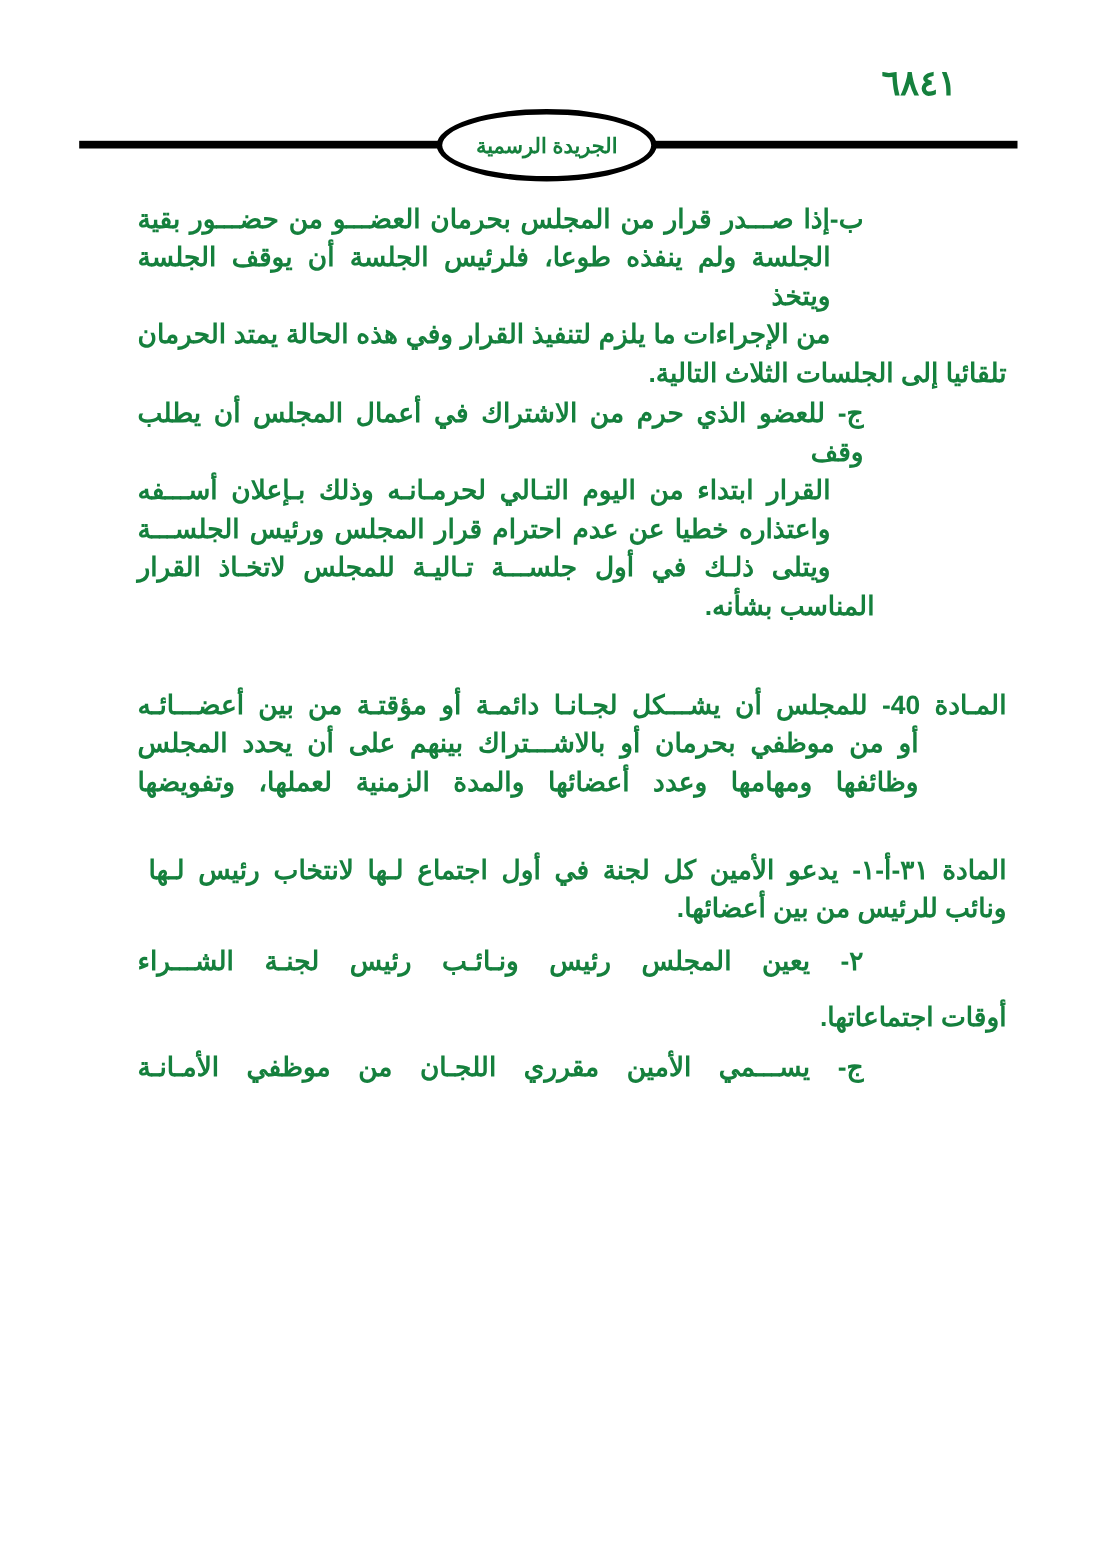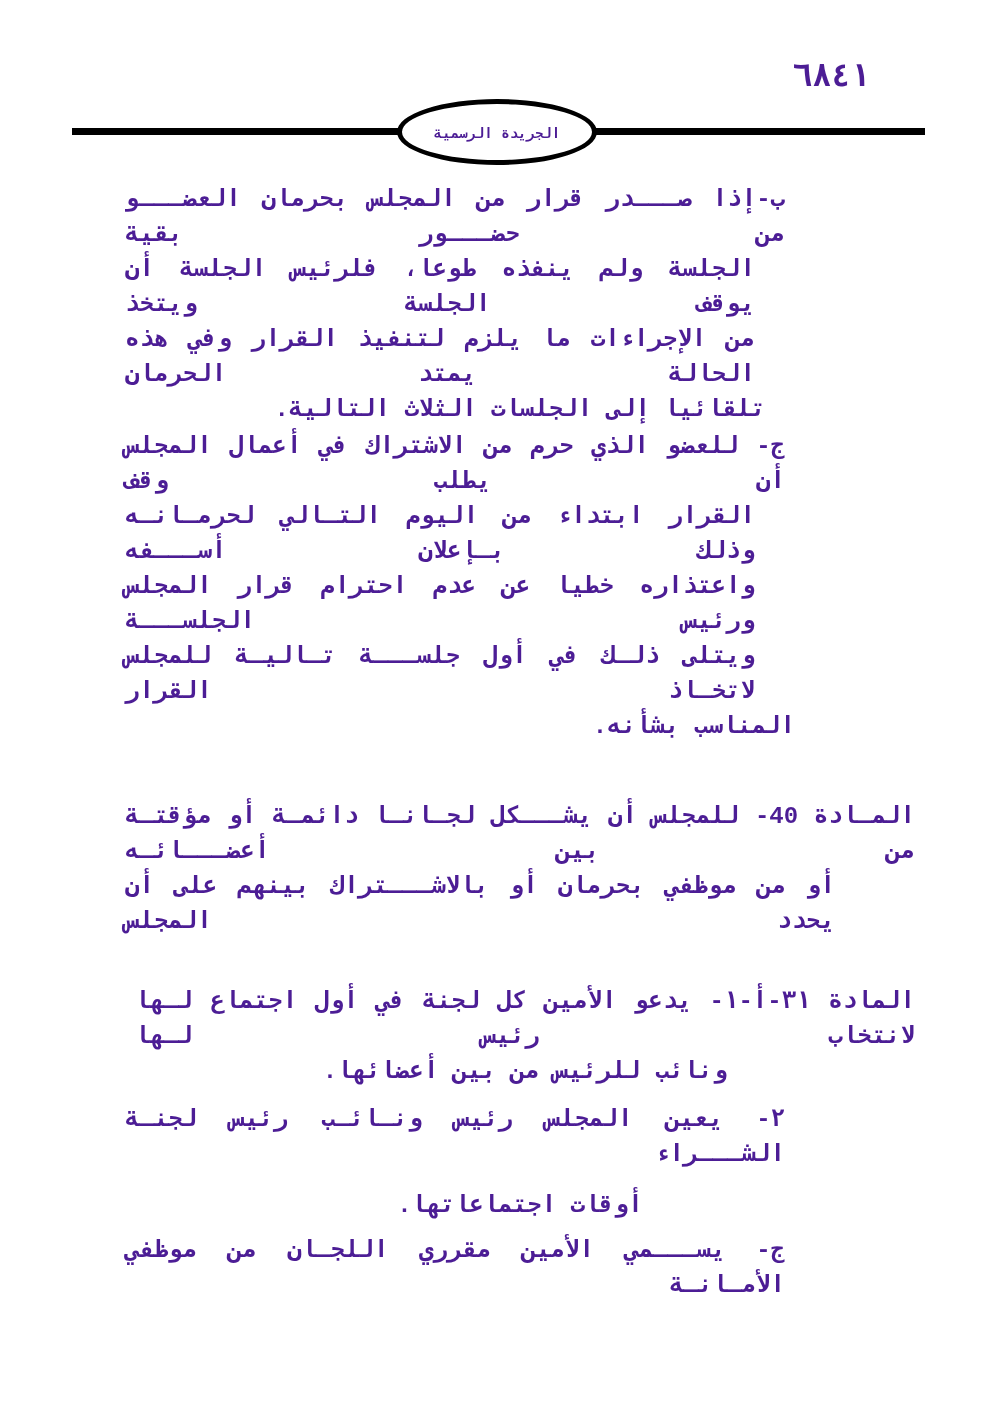--- a/index.html
+++ b/index.html
@@ -1,23 +1,23 @@
 <!DOCTYPE html>
 <html lang="ar" dir="rtl"><head>
 <meta charset="utf-8">
 <style>
   html,body{margin:0;padding:0;background:#e8e8e8;}
   .page{
     position:relative;
     width:1000px;height:1414px;
     margin:0 auto;
     background:#ffffff;
-    font-family:Liberation Mono, monospace;
+    font-family:Liberation Sans, sans-serif;
     font-weight:bold;
-    color:#4c1d95;
+    color:#15803d;
     overflow:hidden;
     direction:rtl;
   }
   
   .page-number{
     position:absolute;
     top:56px;right:130px;
     font-size:32px;
     letter-spacing:10px;
     direction:rtl;
@@ -35,36 +35,36 @@
     position:absolute;
     top:99px;left:397px;
     width:200px;height:66px;
     background:#fff;
     border:5px solid #000;
     border-radius:50%;
     display:flex;align-items:center;justify-content:center;
     box-sizing:border-box;
   }
   .gazette-banner-title{
-    font-size:14px;
+    font-size:19px;
     padding-top:2px;
   }
   
   .doc-body{
     position:absolute;
     top:182px;left:125px;
     width:790px;
     direction:rtl;
     font-size:24px;
     line-height:35px;
   }
   .para{margin:0;}
   .ln{white-space:nowrap;}
   .ln.j{ text-align:justify; text-align-last:justify; white-space:normal; }
-  .ln.c{ text-align:center; padding-right:0; white-space:normal; }
+  .ln.c{ padding-right:0; white-space:normal; }
   .ln.r{ white-space:normal; }
   
   .s1{ padding-right:130px; }   
   .s2{ padding-right:160px; }   
   .a1{ padding-right:0; }       
   .a2{ padding-right:80px; }    
   .rr{ padding-right:120px; }   
   
   .mt2{margin-top:2px;} .mt55{margin-top:55px;} .mt45{margin-top:45px;margin-left:10px;}
   .mt13{margin-top:13px;} .mt16{margin-top:16px;} .mt10{margin-top:10px;}
@@ -95,20 +95,21 @@
       <div class="ln j s1">ج- للعضو الذي حرم من الاشتراك في أعمال المجلس أن يطلب وقف</div>
       <div class="ln j s2">القرار ابتداء من اليوم التـالي لحرمـانـه وذلك بـإعلان أســـفه</div>
       <div class="ln j s2">واعتذاره خطيا عن عدم احترام قرار المجلس ورئيس الجلســـة</div>
       <div class="ln j s2">ويتلى ذلـك في أول جلســـة تـاليـة للمجلس لاتخـاذ القرار</div>
       <div class="ln r rr">المناسب بشأنه.</div>
     </div>
 
     <div class="para mt55">
       <div class="ln j a1">المـادة 40- للمجلس أن يشـــكل لجـانـا دائمـة أو مؤقتـة  من بين أعضـــائـه</div>
       <div class="ln j a2">أو من موظفي بحرمان أو بالاشـــتراك بينهم على أن يحدد المجلس</div>
+      <div class="ln j a2">وظائفها ومهامها وعدد أعضائها والمدة الزمنية لعملها، وتفويضها</div>
     </div>
 
     <div class="para mt45">
       <div class="ln j a1">المادة ٣١-أ-١- يدعو الأمين كل لجنة في أول اجتماع لـها لانتخاب رئيس لـها</div>
       <div class="ln c">ونائب للرئيس من بين أعضائها.</div>
     </div>
 
     <div class="para mt13">
       <div class="ln j s1">٢- يعين المجلس رئيس ونـائـب رئيس لجنـة الشـــراء</div>
     </div>

